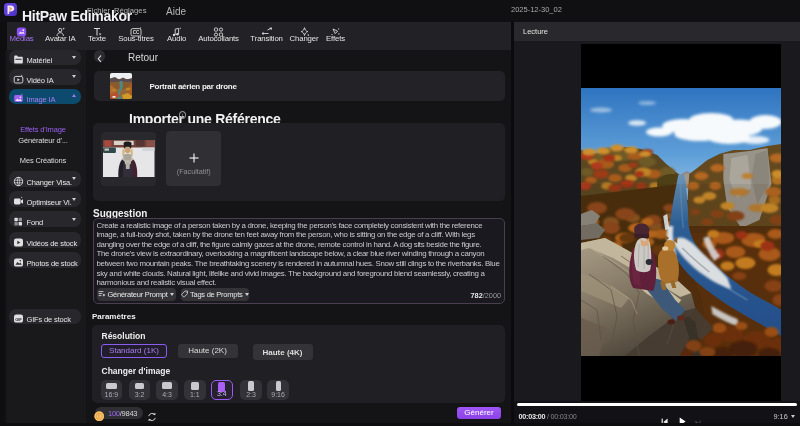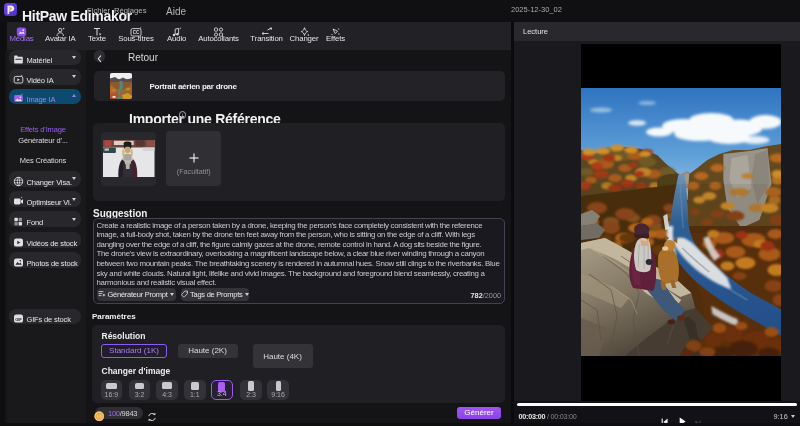--- a/index.html
+++ b/index.html
@@ -266,21 +266,21 @@
         <circle cx="5.6" cy="2.2" r="0.5" fill="#e8e8ea"></circle>
       </svg>
 Tags de Prompts<span style="margin-left:2.5px;width:0;height:0;border-left:2.6px solid transparent;border-right:2.6px solid transparent;border-top:3px solid #cfcfd2;"></span></div>
 <div class="abs" style="left:380px;top:290.5px;width:121px;text-align:right;font-size:7.3px;"><span class="b" style="color:#e8e8ea;">782</span><span style="color:#9a9aa0;">/2000</span></div>
 
 <div class="abs b" style="left:92px;top:312px;font-size:8px;color:#f0f0f2;">Paramètres</div>
 <div class="abs" style="left:92px;top:325px;width:413px;height:77.5px;border-radius:5px;background:#1f1f24;"></div>
 <div class="abs b" style="left:101.5px;top:330.5px;font-size:8.5px;color:#eeeef0;">Résolution</div>
 <div class="abs" style="left:101px;top:344px;width:66px;height:13.5px;border-radius:3px;border:1px solid #8a5cf0;color:#a97ef0;font-size:8px;display:flex;align-items:center;justify-content:center;background:#221d2b;">Standard (1K)</div>
 <div class="abs" style="left:177.5px;top:344px;width:60px;height:13.5px;border-radius:3px;background:#333338;color:#dededf;font-size:8px;display:flex;align-items:center;justify-content:center;">Haute (2K)</div>
-<div class="abs" style="left:252.5px;top:344px;width:60px;height:24px;border-radius:3px;background:#333338;color:#dededf;font-size:8px;display:flex;align-items:center;justify-content:center;">Haute (4K)</div>
+<div class="abs" style="left:252.5px;top:344px;width:60px;height:16px;border-radius:3px;background:#333338;color:#dededf;font-size:8px;display:flex;align-items:center;justify-content:center;font-weight:bold;">Haute (4K)</div>
 <div class="abs b" style="left:101.5px;top:366px;font-size:8.5px;color:#eeeef0;">Changer d'image</div>
 <div id="ratios">
 <style>
 .rb{position:absolute;top:379.5px;width:21.5px;height:20px;border-radius:5px;background:#323238;}
 .rr{position:absolute;left:50%;background:#c9c9ce;border-radius:1.5px;}
 .rl{position:absolute;left:0;right:0;bottom:1.5px;text-align:center;font-size:7px;color:#ababb0;}
 </style>
 <div class="rb" style="left:100.6px;">
         <div class="rr" style="width:11px;height:6px;top:3px;margin-left:-5.5px;"></div>
         <div class="rl">16:9</div>

